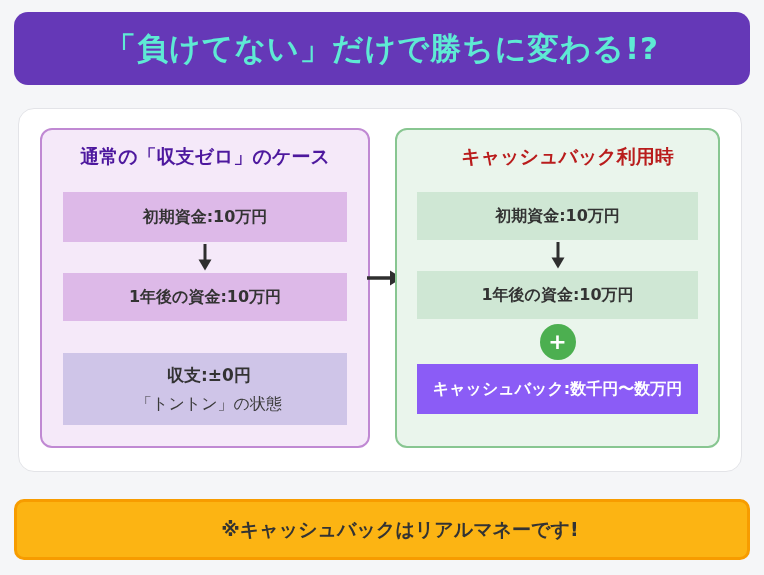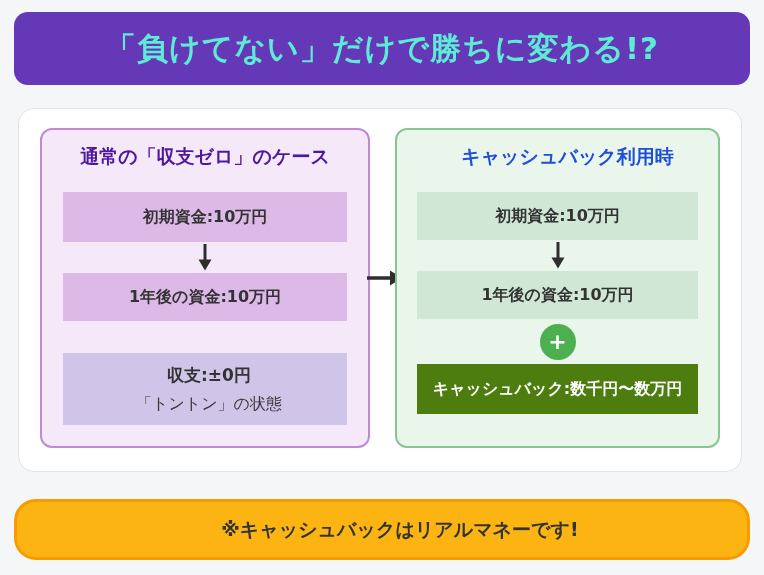--- a/index.html
+++ b/index.html
@@ -63,21 +63,21 @@
     border: 2px solid #88c691;
   }
   .panel-title {
     position: absolute;
     top: 14px; left: 0; right: 0;
     text-align: center;
     font-size: 19px;
     font-weight: bold;
   }
   .panel-left .panel-title { color: #4d189e; }
-  .panel-right .panel-title { color: #1d4ed8; padding-left: 20px; }
+  .panel-right .panel-title { color: #b91c1c; padding-left: 20px; }
 
   .pbox {
     position: absolute;
     border-radius: 0;
     display: flex; flex-direction: column;
     align-items: center; justify-content: center;
     text-align: center;
     font-size: 16px;
     font-weight: bold;
     color: #333333;
@@ -111,21 +111,21 @@
     background: #4caf50;
     color: #ffffff;
     font-size: 22px;
     font-weight: bold;
     display: flex; align-items: center; justify-content: center;
     line-height: 1;
   }
 
   .cashback-box {
     top: 234px; height: 50px;
-    background: #4d7c0f;
+    background: #8b5cf6;
     color: #ffffff;
     font-size: 16px;
     white-space: nowrap;
   }
 
   
   .callout {
     position: absolute;
     left: 458px; top: 427px;
     width: 196px; height: 62px;
@@ -140,21 +140,21 @@
   .callout-line1 { font-size: 19px; font-weight: bold; }
   .callout-line2 { font-size: 15px; margin-top: 4px; }
 
   
   .banner {
     position: absolute;
     left: 14px; top: 499px;
     width: 736px; height: 61px;
     background: #fcb413;
     border: 3px solid #f79c00;
-    border-radius: 22px;
+    border-radius: 10px;
     display: flex; align-items: center; justify-content: center; padding-left: 36px;
   }
   .banner span {
     font-size: 19px;
     font-weight: bold;
     color: #333333;
   }
 </style>
 </head>
 <body>

